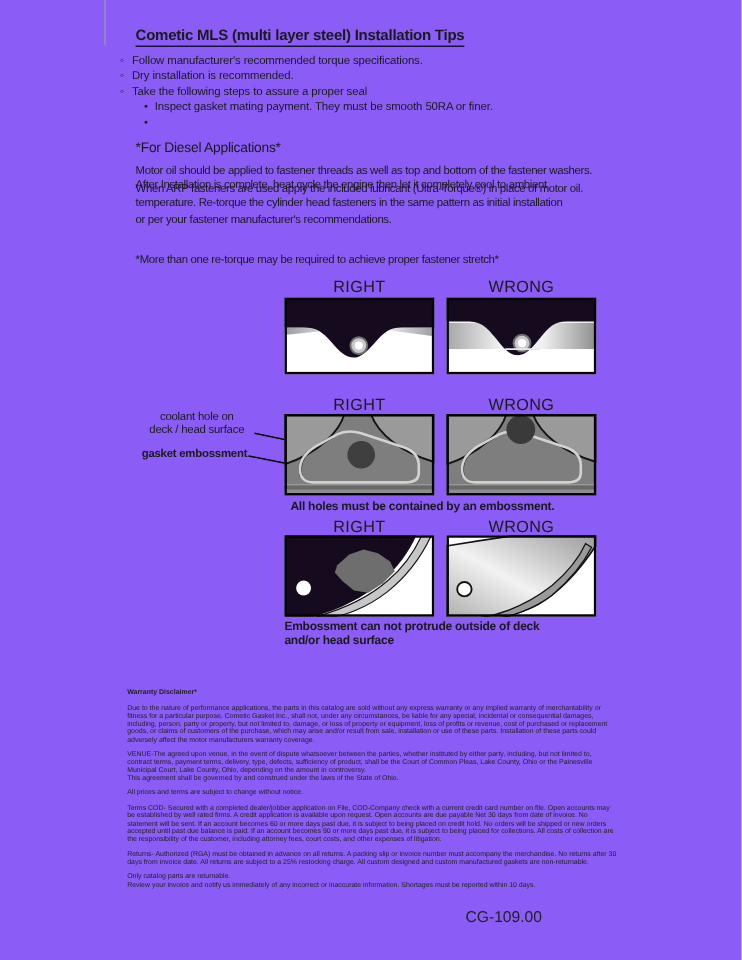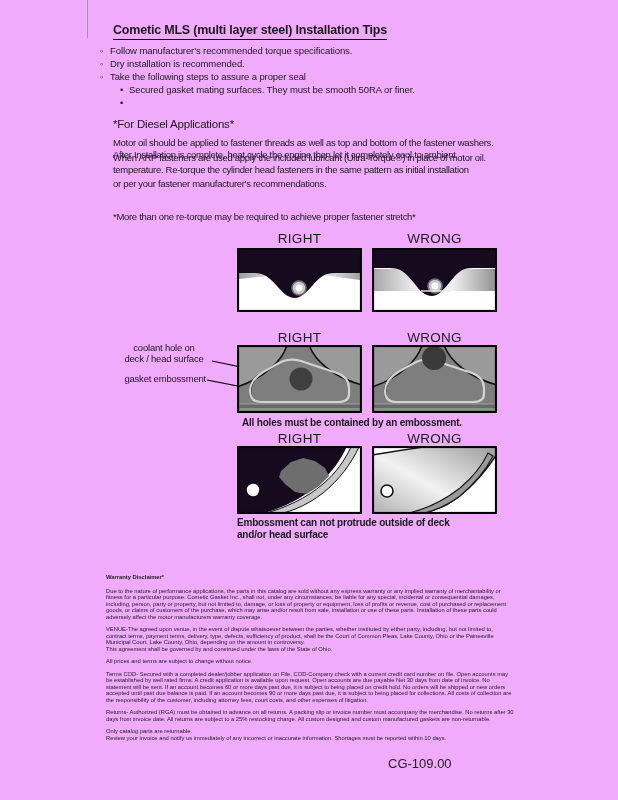--- a/index.html
+++ b/index.html
@@ -1,17 +1,17 @@
 <!DOCTYPE html>
 <html><head>
 <meta charset="utf-8">
 <style>
   html,body{margin:0;padding:0;background:#e9e9e9;}
   .page{
-    position:relative;width:618px;height:800px;background:#f0abfc;
+    position:relative;width:618px;height:800px;background:#8b5cf6;
     font-family:"Liberation Sans","DejaVu Sans",sans-serif;color:#1a1a1a;
     overflow:hidden;margin:0 auto;
   }
   .abs{position:absolute;}
   .scan-artifact{width:1px;background:#9a9a9a;}
   .doc-title{
     font-size:12.5px;font-weight:bold;letter-spacing:-0.2px;
     border-bottom:1.6px solid #000;padding-bottom:2px;display:inline-block;
   }
   .bullets{left:100px;top:44px;width:470px;font-size:9.5px;letter-spacing:-0.1px;}
@@ -52,21 +52,21 @@
     <div class="b-row">
       <span class="b-marker">◦</span>
       <span>Dry installation is recommended.</span>
     </div>
     <div class="b-row">
       <span class="b-marker">◦</span>
       <span>Take the following steps to assure a proper seal</span>
     </div>
     <div class="b-row b-sub">
       <span class="b-marker">•</span>
-      <span>Secured gasket mating surfaces.  They must be smooth 50RA or finer.</span>
+      <span>Inspect gasket mating payment.  They must be smooth 50RA or finer.</span>
     </div>
     <div class="b-row b-sub">
       <span class="b-marker">•</span>
     </div>
   </div>
 
   <div class="abs section-head" style="left:113px;top:118px;">*For Diesel Applications*</div>
   <div class="abs body-para" style="left:113px;top:136px;">Motor oil should be applied to fastener threads as well as top and bottom of the fastener washers.
 When ARP fasteners are used apply the included lubricant (Ultra-Torque®) in place of motor oil.</div>
   <div class="abs body-para" style="left:113px;top:148px;">After Installation is complete, heat cycle the engine then let it completely cool to ambient
@@ -119,21 +119,21 @@
       <rect x="1" y="1" width="123" height="62" fill="none" stroke="#000" stroke-width="2.2"></rect>
     </svg>
   </div>
 
 
   <div class="abs rw-label" style="left:237px;top:330px;">RIGHT</div>
   <div class="abs rw-label" style="left:372px;top:330px;">WRONG</div>
 
   <div class="abs callout" style="left:118px;top:343px;width:92px;text-align:center;">coolant hole on
 deck / head surface</div>
-  <div class="abs callout" style="left:112px;top:374px;width:94px;">gasket embossment</div>
+  <div class="abs callout" style="left:112px;top:374px;width:94px;font-weight:bold;">gasket embossment</div>
 
   <div class="abs" style="left:195px;top:350px;">
     <svg width="110" height="50" viewBox="0 0 110 50">
       <line x1="17" y1="11" x2="99" y2="28" stroke="#000" stroke-width="1.2"></line>
       <line x1="12" y1="30" x2="68" y2="41" stroke="#000" stroke-width="1.2"></line>
     </svg>
   </div>
 
   <div class="abs" style="left:237px;top:345px;">
     <svg width="125" height="68" viewBox="0 0 125 68">

